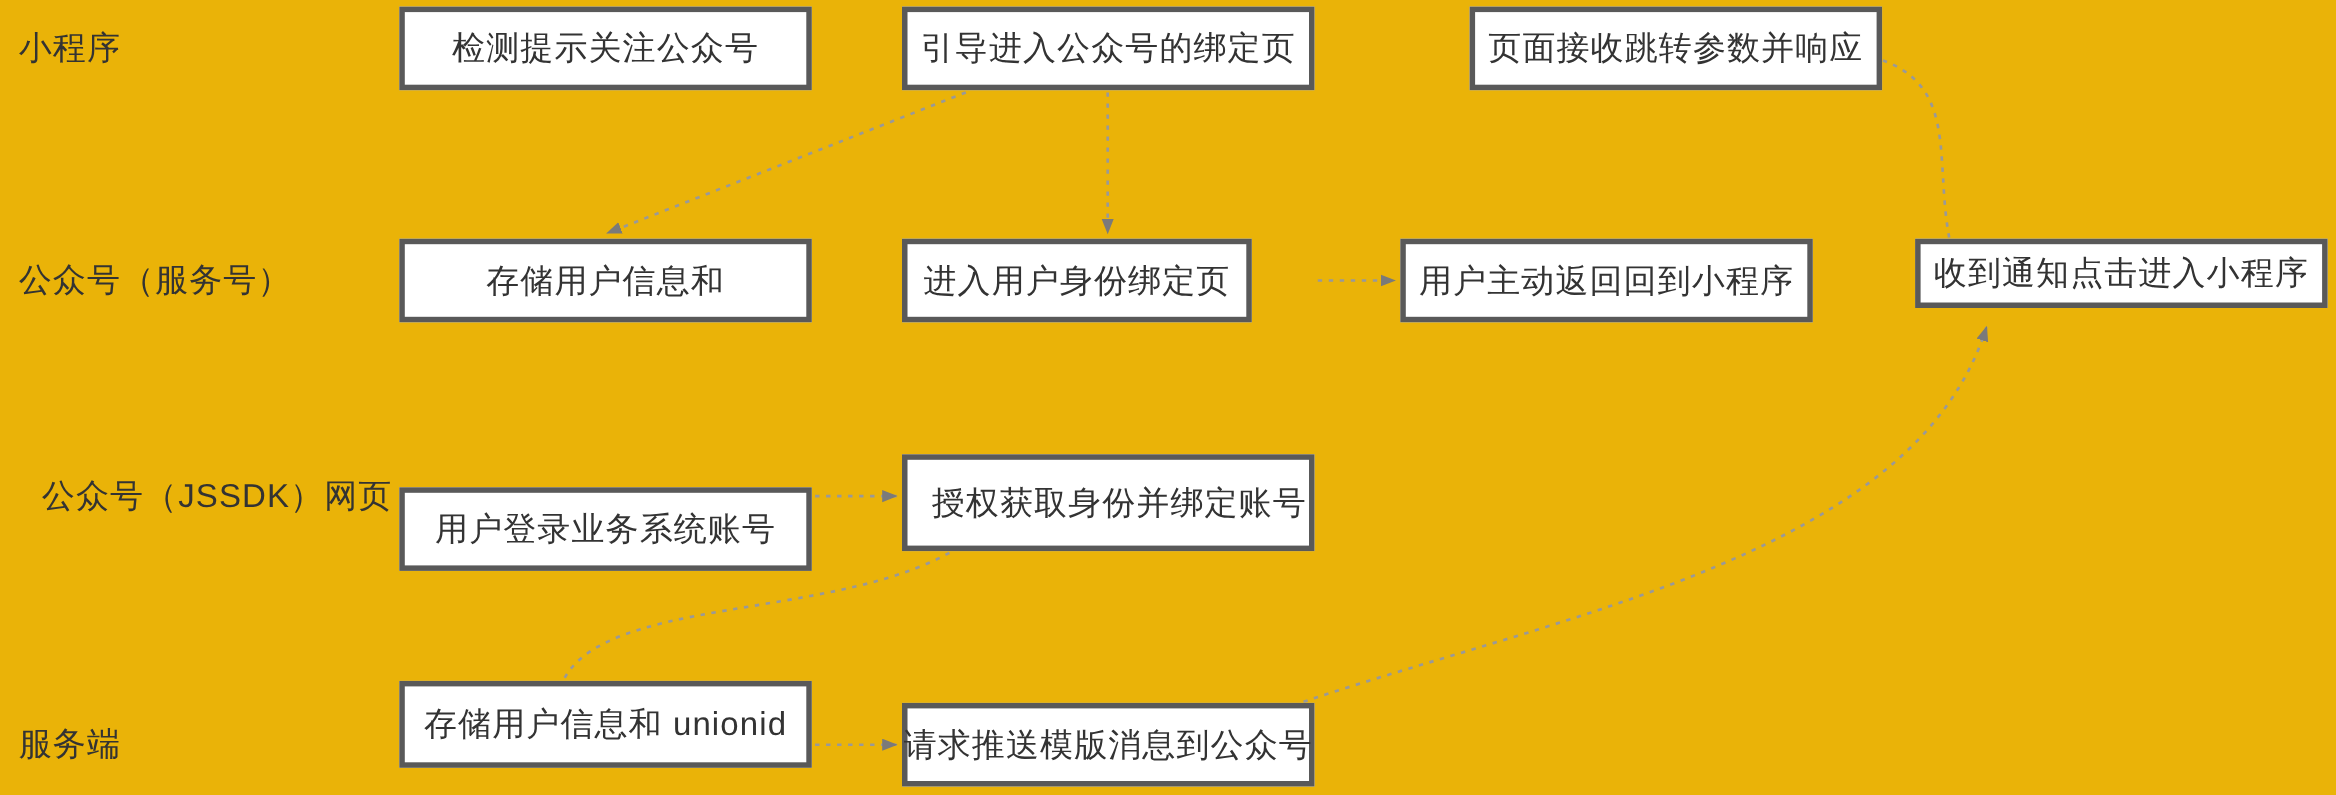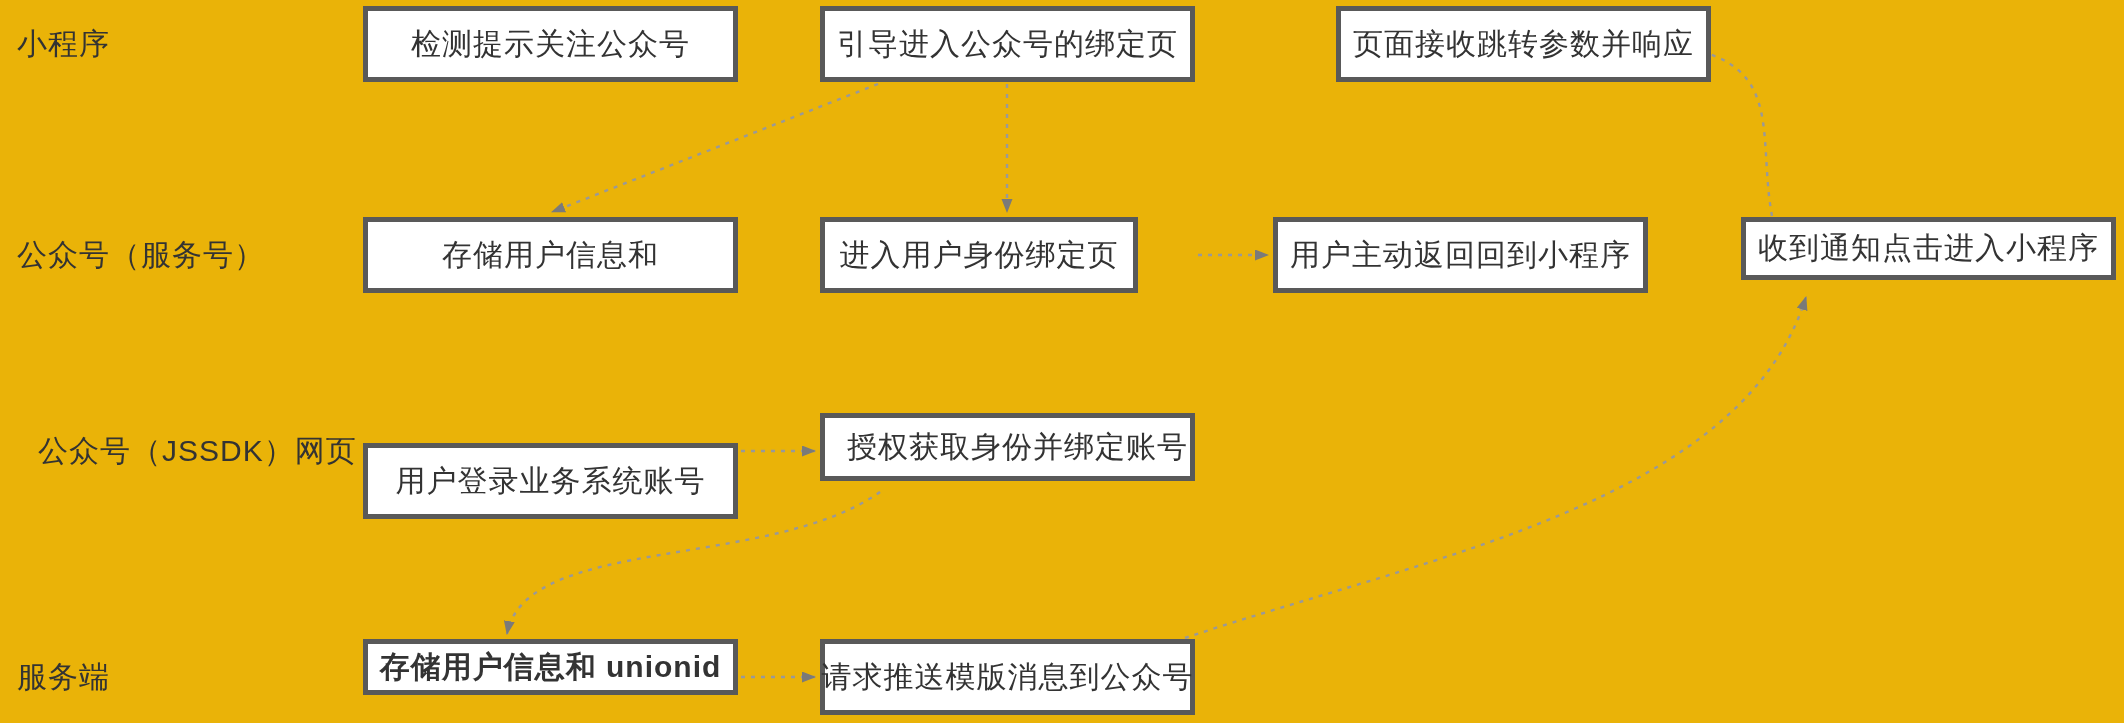--- a/index.html
+++ b/index.html
@@ -57,17 +57,17 @@
       <div class="lane-label" style="left: 10px; top: 451px; margin-left: 28px;">公众号（JSSDK）网页</div>
       <div class="lane-label" style="left: 17px; top: 677px;">服务端</div>
       <div class="node" style="left: 363px; top: 6px; width: 375px; height: 76px; text-align: right;">检测提示关注公众号</div>
       <div class="node" style="left: 820px; top: 6px; width: 375px; height: 76px;">引导进入公众号的绑定页</div>
       <div class="node" style="left: 1336px; top: 6px; width: 375px; height: 76px;">页面接收跳转参数并响应</div>
       <div class="node" style="left: 363px; top: 217px; width: 375px; height: 76px;">存储用户信息和</div>
       <div class="node" style="left: 820px; top: 217px; width: 318px; height: 76px;">进入用户身份绑定页</div>
       <div class="node" style="left: 1273px; top: 217px; width: 375px; height: 76px;">用户主动返回回到小程序</div>
       <div class="node" style="left: 1741px; top: 217px; width: 375px; height: 63px;">收到通知点击进入小程序</div>
       <div class="node" style="left: 363px; top: 413px; width: 375px; height: 76px; margin-top: 30px;">用户登录业务系统账号</div>
-      <div class="node" style="left: 820px; top: 413px; width: 375px; height: 68px; padding-left: 20px;">授权获取身份并绑定账号</div>
-      <div class="node" style="left: 363px; top: 639px; width: 375px; height: 56px; font-weight: bold;">存储用户信息和 unionid</div>
+      <div class="node" style="left: 820px; top: 413px; width: 375px; height: 88px; padding-left: 20px;">授权获取身份并绑定账号</div>
+      <div class="node" style="left: 363px; top: 619px; width: 375px; height: 79px;">存储用户信息和 unionid</div>
       <div class="node" style="left: 820px; top: 639px; width: 375px; height: 76px;">请求推送模版消息到公众号</div>
     </div>
 </div>
 
 </body></html>

